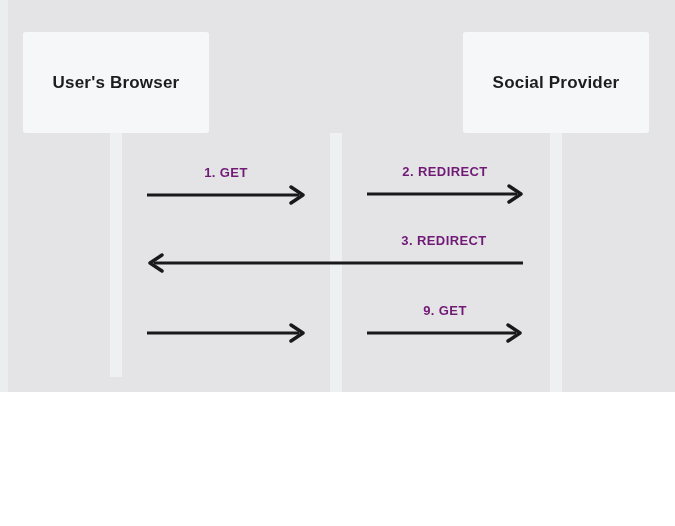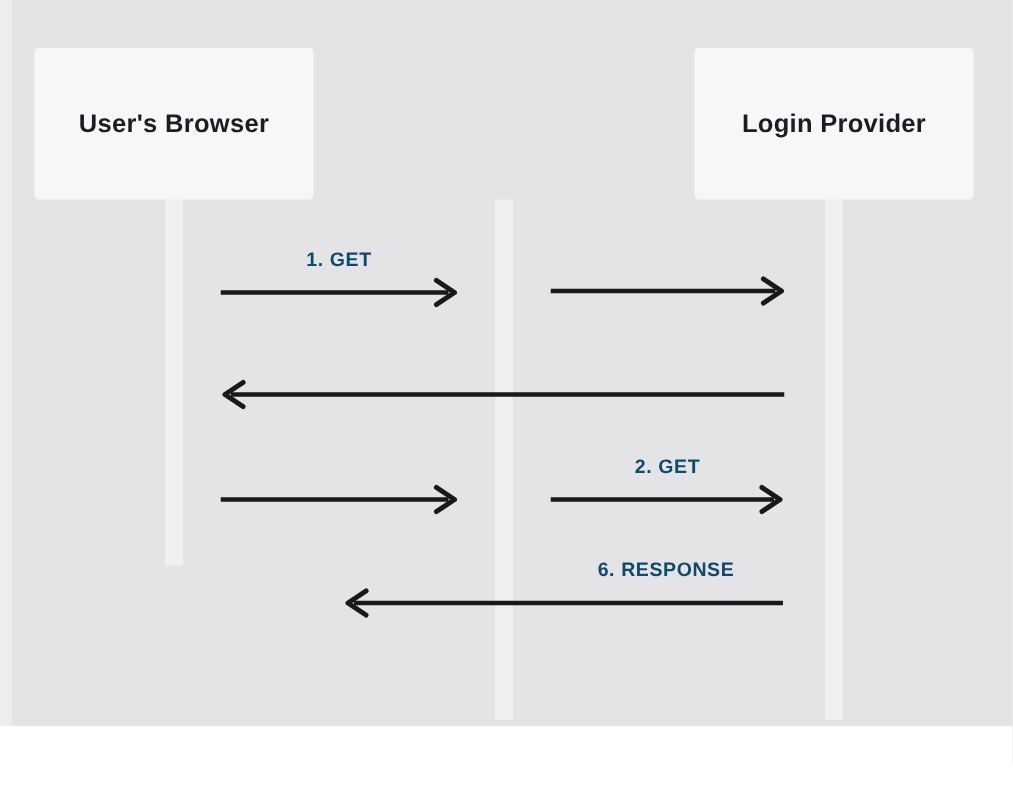--- a/index.html
+++ b/index.html
@@ -3,21 +3,21 @@
 <meta charset="utf-8">
 <style>
   html, body {
     margin: 0;
     padding: 0;
     font-family: "Liberation Sans", "DejaVu Sans", sans-serif;
   }
   .canvas {
     position: relative;
     width: 675px;
-    height: 484px;
+    height: 392px;
     background: #e4e4e6;
     overflow: hidden;
   }
   .edge-strip {
     position: absolute;
     left: 0; top: 0;
     width: 8px; height: 526px;
     background: #ecedee;
   }
   .node {
@@ -57,21 +57,21 @@
   .arrow-4 { left: 147px; top: 320px; width: 158px; }
   .arrow-5 { left: 367px; top: 320px; width: 155px; }
   .arrow-6 { left: 230px; top: 389px; width: 292px; }
   .msg-label {
     position: absolute;
     width: 170px;
     text-align: center;
     font-size: 13px;
     font-weight: 700;
     letter-spacing: 0.4px;
-    color: #0c4a6e;
+    color: #701a75;
   }
   .label-1 { left: 141px; top: 165px; }
   .label-2 { left: 360px; top: 164px; }
   .label-3 { left: 359px; top: 233px; }
   .label-4 { left: 141px; top: 303px; }
   .label-5 { left: 360px; top: 303px; }
   .label-6 { left: 359px; top: 372px; }
   .arrow svg { display: block; }
 </style>
 </head>
@@ -81,26 +81,27 @@
   <div class="edge-strip"></div>
 
   <div class="lifeline lifeline-browser"></div>
   <div class="lifeline lifeline-app"></div>
   <div class="lifeline lifeline-provider"></div>
 
   <div class="node node-browser">
     <span>User's Browser</span>
   </div>
   <div class="node node-provider">
-    <span>Login Provider</span>
+    <span>Social Provider</span>
   </div>
 
   <div class="msg-label label-1">1. GET</div>
-  <div class="msg-label label-5">2. GET</div>
-  <div class="msg-label label-6">6. RESPONSE</div>
+  <div class="msg-label label-2">2. REDIRECT</div>
+  <div class="msg-label label-3">3. REDIRECT</div>
+  <div class="msg-label label-5">9. GET</div>
 
   <div class="arrow arrow-1">
     <svg width="158" height="26" viewBox="0 0 158 26">
       <line x1="0" y1="13" x2="152" y2="13" stroke="#19191b" stroke-width="3"></line>
       <polyline points="144,5 156,13 144,21" fill="none" stroke="#19191b" stroke-width="3.4" stroke-linecap="round" stroke-linejoin="round"></polyline>
     </svg>
   </div>
   <div class="arrow arrow-2">
     <svg width="156" height="26" viewBox="0 0 156 26">
       <line x1="0" y1="13" x2="150" y2="13" stroke="#19191b" stroke-width="3"></line>

